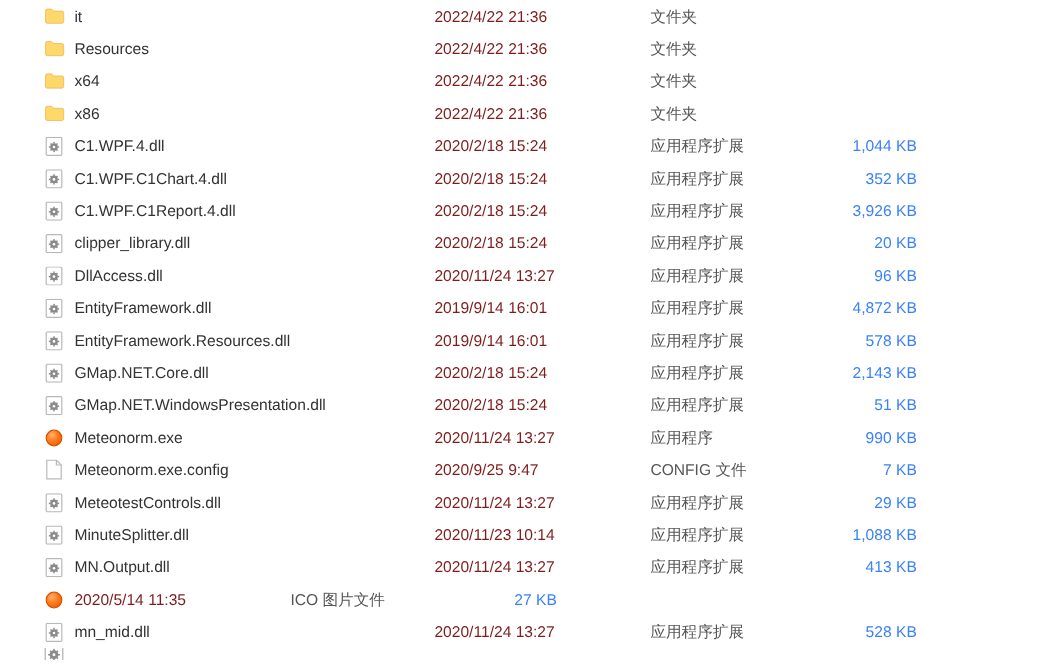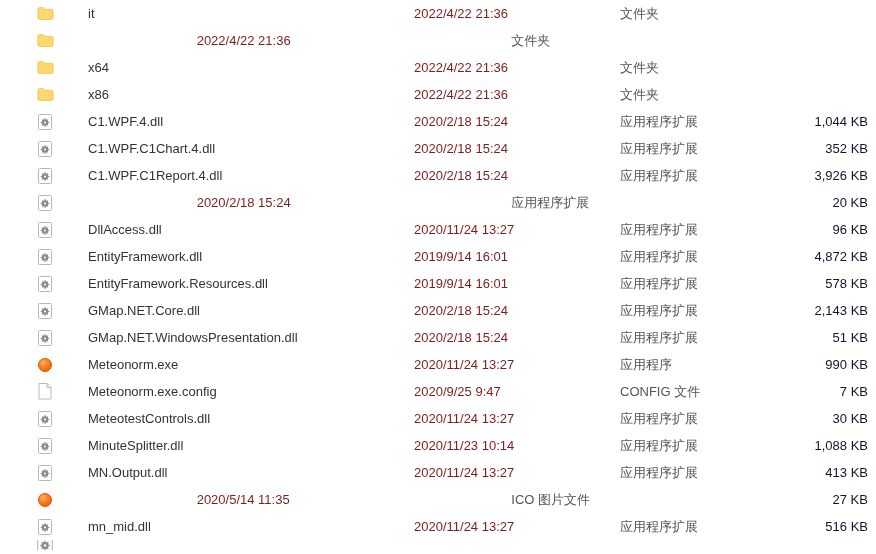--- a/index.html
+++ b/index.html
@@ -11,35 +11,34 @@
     width: 876px;
     overflow: hidden;
   }
   .file-list { width: 100%; }
   .row {
     display: flex;
     align-items: center;
     height: 27px;
     padding-left: 36px;
     white-space: nowrap;
-    justify-content: space-between;
   }
   .icon {
     width: 18px;
     height: 18px;
     flex: 0 0 18px;
     margin-right: 8px;
     display: flex;
     align-items: center;
     justify-content: center;
   }
   .col-name { flex: 0 0 300px; overflow: hidden; text-overflow: ellipsis; }
   .col-date { flex: 0 0 180px; color: #7f1d1d; }
   .col-type { flex: 0 0 140px; color: #555; }
-  .col-size { flex: 0 0 90px; text-align: right; color: #0f172a; padding-right: 8px; }
+  .col-size { flex: 0 0 90px; text-align: right; color: #3b82f6; padding-right: 8px; }
 
   
   .ico-folder svg { width: 17px; height: 15px; }
   
   .ico-dll svg { width: 16px; height: 16px; }
   
   .ico-exe {
     width: 14px; height: 14px;
     border-radius: 50%;
     background: radial-gradient(circle at 35% 30%, #ffb070 0%, #ff7b1a 45%, #e85600 100%);
@@ -77,20 +76,21 @@
       <span class="col-date">2022/4/22 21:36</span>
       <span class="col-type">文件夹</span>
       <span class="col-size"></span>
     </div>
     <div class="row">
       <span class="icon ico-folder">
   <svg viewBox="0 0 20 16">
           <path d="M1 3 Q1 1 3 1 L7 1 L9 3 L17 3 Q19 3 19 5 L19 13 Q19 15 17 15 L3 15 Q1 15 1 13 Z" fill="#ffd86b" stroke="#e3a93a" stroke-width="0.6"></path>
         </svg>
 </span>
+      <span class="col-name">Resources</span>
       <span class="col-date">2022/4/22 21:36</span>
       <span class="col-type">文件夹</span>
       <span class="col-size"></span>
     </div>
     <div class="row">
       <span class="icon ico-folder">
   <svg viewBox="0 0 20 16">
           <path d="M1 3 Q1 1 3 1 L7 1 L9 3 L17 3 Q19 3 19 5 L19 13 Q19 15 17 15 L3 15 Q1 15 1 13 Z" fill="#ffd86b" stroke="#e3a93a" stroke-width="0.6"></path>
         </svg>
 </span>
@@ -190,20 +190,21 @@
             <rect x="-0.6" y="2.9" width="1.2" height="1.4"></rect>
       <rect x="-4.3" y="-0.6" width="1.4" height="1.2"></rect>
             <rect x="2.9" y="-0.6" width="1.4" height="1.2"></rect>
       <rect x="1.9" y="-3.1" width="1.2" height="1.2" transform="rotate(45 2.5 -2.5)"></rect>
       <rect x="-3.1" y="1.9" width="1.2" height="1.2" transform="rotate(45 -2.5 2.5)"></rect>
       <rect x="1.9" y="1.9" width="1.2" height="1.2" transform="rotate(45 2.5 2.5)"></rect>
       <rect x="-3.1" y="-3.1" width="1.2" height="1.2" transform="rotate(45 -2.5 -2.5)"></rect>
     </g>
   </svg>
 </span>
+      <span class="col-name">clipper_library.dll</span>
       <span class="col-date">2020/2/18 15:24</span>
       <span class="col-type">应用程序扩展</span>
       <span class="col-size">20 KB</span>
     </div>
     <div class="row">
       <span class="icon ico-dll">
   <svg viewBox="0 0 16 16">
     <rect x="1.5" y="0.5" width="13" height="15" rx="1" fill="#ffffff" stroke="#b8b8b8" stroke-width="1"></rect>
     <g transform="translate(8,8.5)" fill="#8a8a8a">
       <circle r="3.2"></circle>
@@ -351,21 +352,21 @@
       <rect x="1.9" y="-3.1" width="1.2" height="1.2" transform="rotate(45 2.5 -2.5)"></rect>
       <rect x="-3.1" y="1.9" width="1.2" height="1.2" transform="rotate(45 -2.5 2.5)"></rect>
       <rect x="1.9" y="1.9" width="1.2" height="1.2" transform="rotate(45 2.5 2.5)"></rect>
       <rect x="-3.1" y="-3.1" width="1.2" height="1.2" transform="rotate(45 -2.5 -2.5)"></rect>
     </g>
   </svg>
 </span>
       <span class="col-name">MeteotestControls.dll</span>
       <span class="col-date">2020/11/24 13:27</span>
       <span class="col-type">应用程序扩展</span>
-      <span class="col-size">30 KB</span>
+      <span class="col-size">29 KB</span>
     </div>
     <div class="row">
       <span class="icon ico-dll">
   <svg viewBox="0 0 16 16">
     <rect x="1.5" y="0.5" width="13" height="15" rx="1" fill="#ffffff" stroke="#b8b8b8" stroke-width="1"></rect>
     <g transform="translate(8,8.5)" fill="#8a8a8a">
       <circle r="3.2"></circle>
             <circle r="1.1" fill="#fff"></circle>
       <rect x="-0.6" y="-4.3" width="1.2" height="1.4"></rect>
             <rect x="-0.6" y="2.9" width="1.2" height="1.4"></rect>
@@ -428,21 +429,21 @@
       <rect x="1.9" y="-3.1" width="1.2" height="1.2" transform="rotate(45 2.5 -2.5)"></rect>
       <rect x="-3.1" y="1.9" width="1.2" height="1.2" transform="rotate(45 -2.5 2.5)"></rect>
       <rect x="1.9" y="1.9" width="1.2" height="1.2" transform="rotate(45 2.5 2.5)"></rect>
       <rect x="-3.1" y="-3.1" width="1.2" height="1.2" transform="rotate(45 -2.5 -2.5)"></rect>
     </g>
   </svg>
 </span>
       <span class="col-name">mn_mid.dll</span>
       <span class="col-date">2020/11/24 13:27</span>
       <span class="col-type">应用程序扩展</span>
-      <span class="col-size">516 KB</span>
+      <span class="col-size">528 KB</span>
     </div>
   </div>
 <div class="cutoff">
   <span class="icon">
   <svg viewBox="0 0 16 16">
     <rect x="1.5" y="0.5" width="13" height="15" rx="1" fill="#ffffff" stroke="#b8b8b8" stroke-width="1"></rect>
     <g transform="translate(8,8.5)" fill="#8a8a8a">
       <circle r="3.2"></circle>
           <circle r="1.1" fill="#fff"></circle>
       <rect x="-0.6" y="-4.3" width="1.2" height="1.4"></rect>

